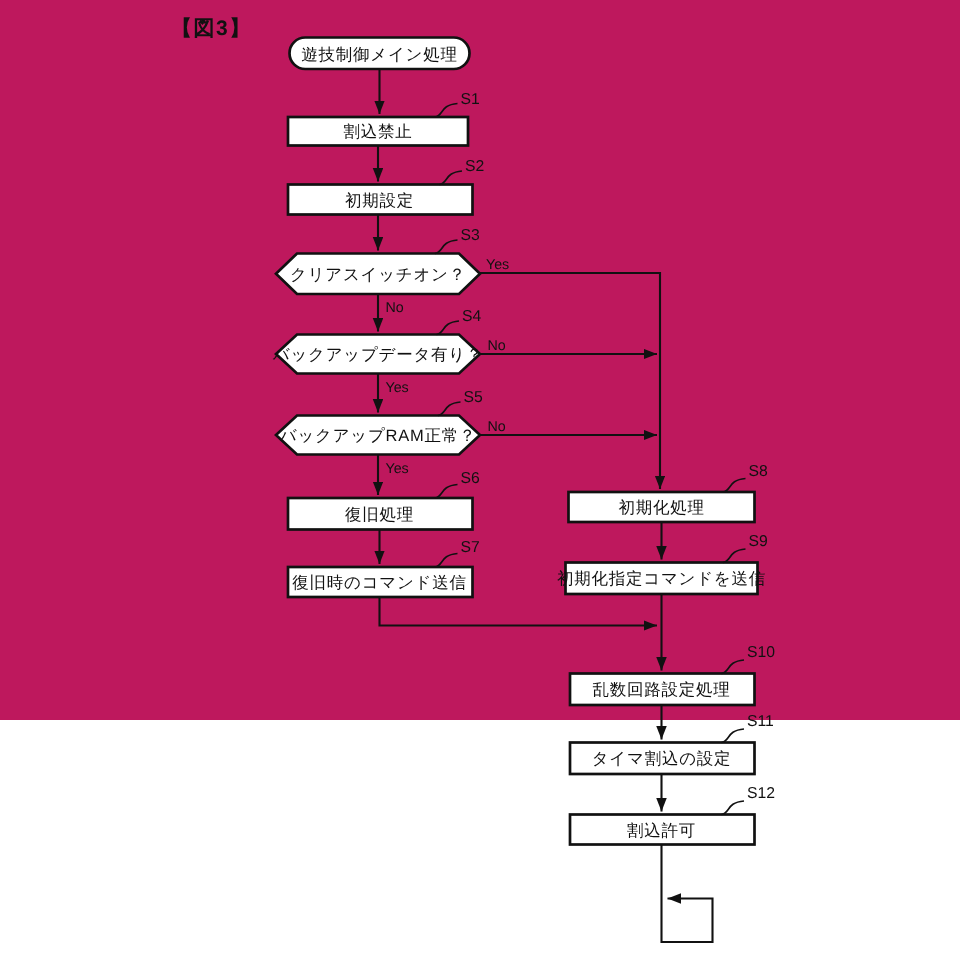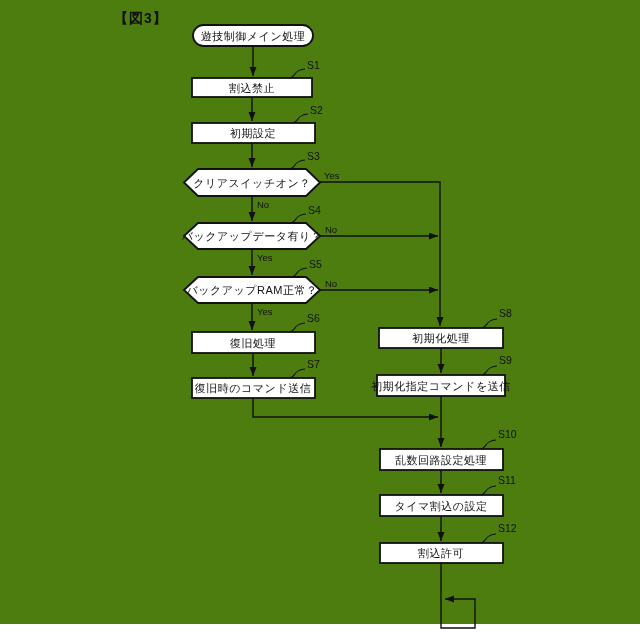--- a/index.html
+++ b/index.html
@@ -6,22 +6,22 @@
     margin: 0;
     padding: 0;
     background: #ffffff;
     width: 640px;
     height: 640px;
     overflow: hidden;
   }
   .page {
     position: relative;
     width: 640px;
-    height: 624px;
-    background: #4d7c0f;
+    height: 480px;
+    background: #be185d;
     text-align: center;
   }
   svg { display: block; }
   .node-shape {
     fill: #ffffff;
     stroke: #111111;
     stroke-width: 1.8;
   }
   .edge {
     fill: none;

